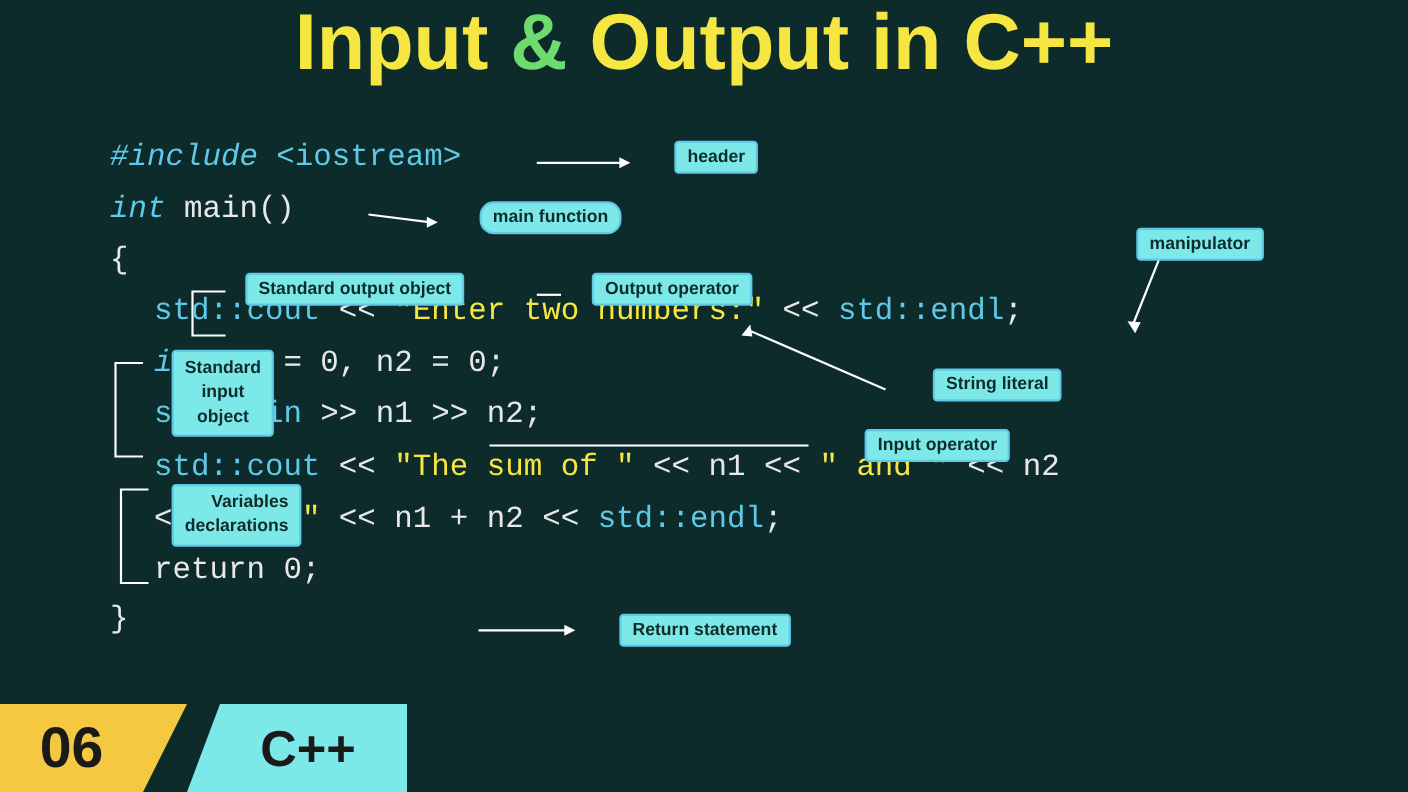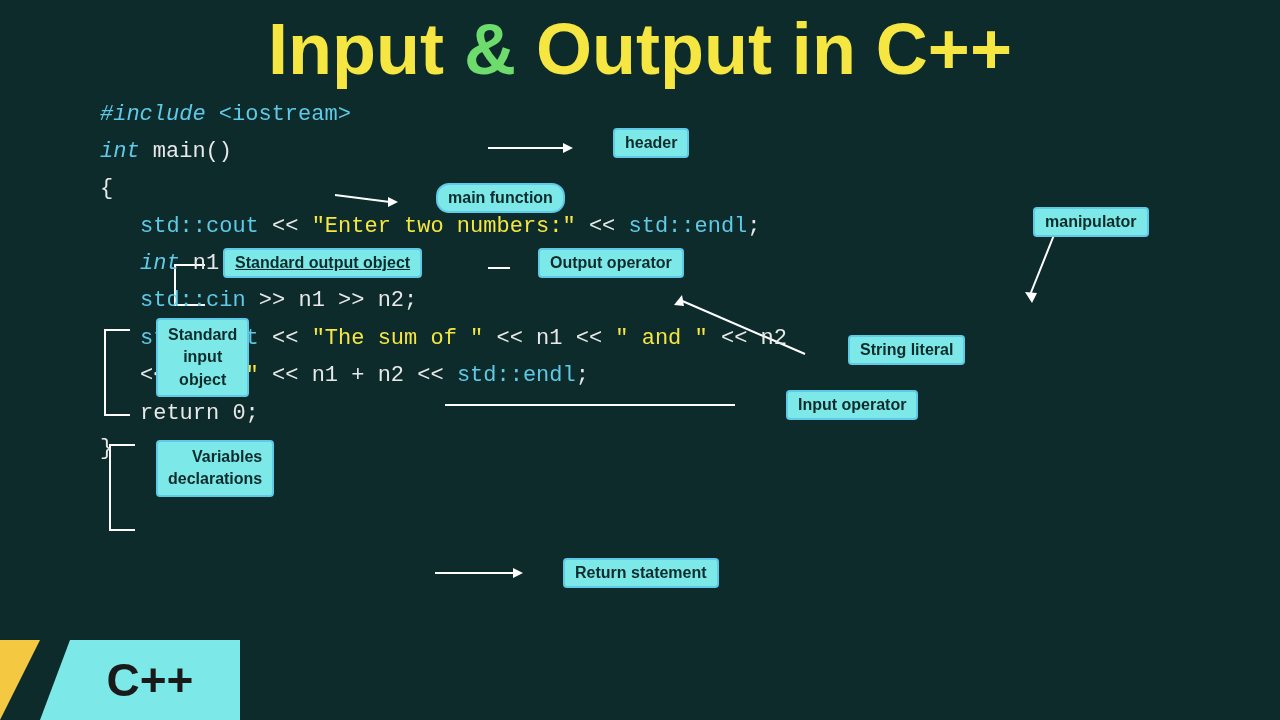--- a/index.html
+++ b/index.html
@@ -12,33 +12,32 @@
       overflow: hidden;
       position: relative;
     }
 
     
     .title {
       text-align: center;
       font-family: Arial, sans-serif;
       font-weight: 900;
       font-size: 72px;
-      padding-top: 10px;
       line-height: 1.1;
     }
     .title-input { color: #f5e642; }
     .title-amp { color: #6ddc6d; }
     .title-output { color: #f5e642; }
 
     
     .code-area {
       position: absolute;
-      top: 97px;
+      top: 122px;
       left: 100px;
-      font-size: 22px;
+      font-size: 28px;
       line-height: 1.6;
     }
 
     .code-line {
       display: flex;
       align-items: center;
       position: relative;
       white-space: nowrap;
     }
 
@@ -212,35 +211,36 @@
   <div class="code-line">
     <span class="normal">}</span>
   </div>
 
 </div>
 
 <div class="ann-box" style="left:565px; top:128px;">header</div>
 
 <div class="ann-box" style="left:388px; top:183px;border-radius:13px;">main function</div>
 
-<div class="ann-box" style="left:175px; top:248px;text-decoration:underline;">Standard output object</div>
+<div class="ann-box" style="left:175px; top:248px;">Standard output object</div>
 
 <div class="ann-box" style="left:490px; top:248px;">Output operator</div>
 
 <div class="ann-box" style="left:985px; top:207px;">manipulator</div>
 
 <div class="ann-box" style="left:108px; top:318px; white-space:pre; line-height:1.4; text-align:center;">Standard
 input
 object</div>
 
 <div class="ann-box" style="left:800px; top:335px;">String literal</div>
 
 <div class="ann-box" style="left:738px; top:390px;">Input operator</div>
 
 <div class="ann-box" style="left:108px; top:440px; white-space:pre; line-height:1.4; text-align:right;">Variables
 declarations</div>
 
 <div class="ann-box" style="left:515px; top:558px;">Return statement</div>
 
 <div class="bottom-left">
+  <div class="badge-number">06</div>
   <div class="badge-slash"></div>
   <div class="badge-lang">C++</div>
 </div>
 
 </body></html>

